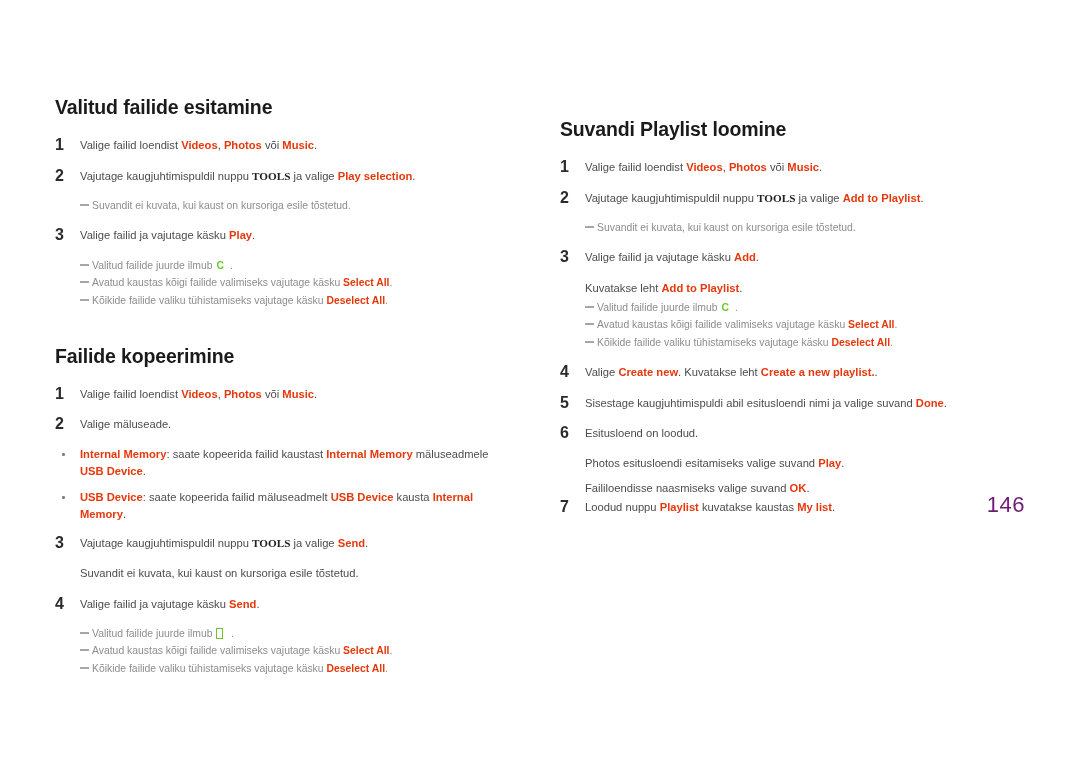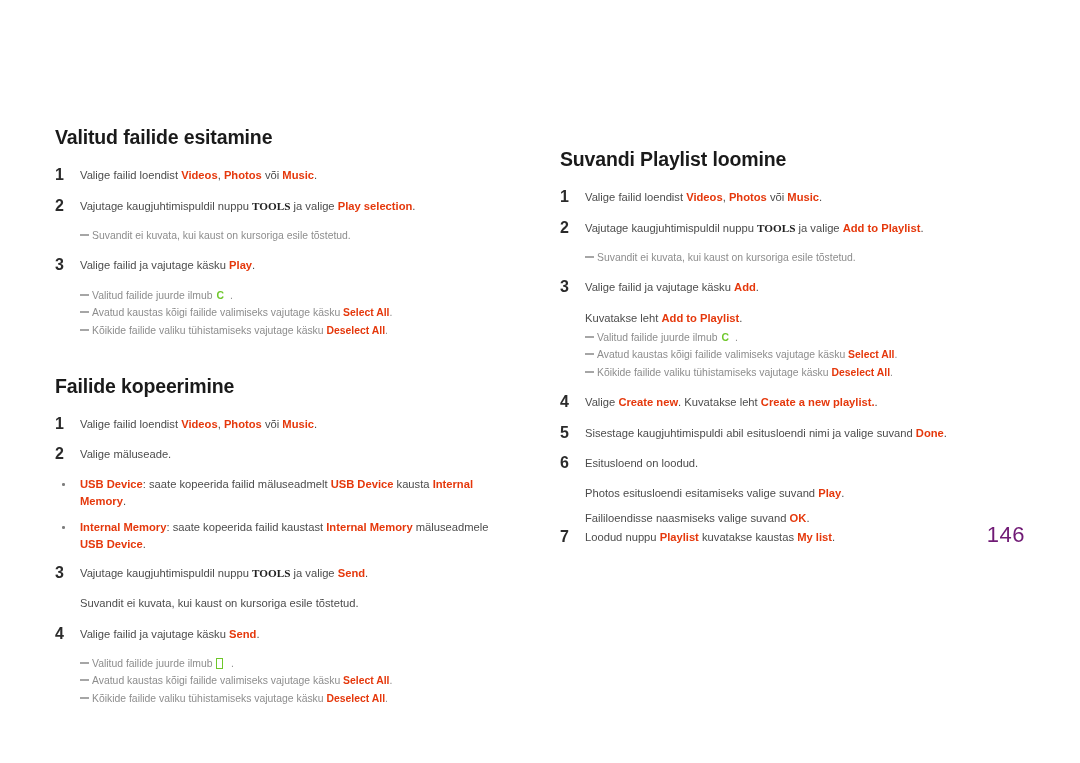--- a/index.html
+++ b/index.html
@@ -13,21 +13,20 @@
     font-family: "Liberation Sans", sans-serif;
     -webkit-font-smoothing: antialiased;
     overflow: hidden;
   }
 
   .page {
     position: relative;
     width: 1080px;
     height: 552px;
     box-sizing: border-box;
-    margin-top: 30px;
   }
 
   .columns {
     position: absolute;
     left: 0;
     top: 0;
     width: 1080px;
     display: flex;
     flex-direction: row;
   }
@@ -215,22 +214,22 @@
           <h2 class="section-title">Failide kopeerimine</h2>
           <div class="step">
             <div class="step-num">1</div>
             <div class="step-text"><span>Valige failid loendist </span><span class="kw">Videos</span><span>, </span><span class="kw">Photos</span><span> või </span><span class="kw">Music</span><span>.</span></div>
           </div>
           <div class="step">
             <div class="step-num">2</div>
             <div class="step-text"><span>Valige mäluseade.</span></div>
           </div>
           <div class="bullet-group">
+            <div class="bullet"><span class="dot"></span><span class="kw">Internal Memory</span><span>: saate kopeerida failid kaustast </span><span class="kw">Internal Memory</span><span> mäluseadmele </span><span class="kw">USB Device</span><span>.</span></div>
             <div class="bullet"><span class="dot"></span><span class="kw">USB Device</span><span>: saate kopeerida failid mäluseadmelt </span><span class="kw">USB Device</span><span> kausta </span><span class="kw">Internal Memory</span><span>.</span></div>
-            <div class="bullet"><span class="dot"></span><span class="kw">Internal Memory</span><span>: saate kopeerida failid kaustast </span><span class="kw">Internal Memory</span><span> mäluseadmele </span><span class="kw">USB Device</span><span>.</span></div>
           </div>
           <div class="step">
             <div class="step-num">3</div>
             <div class="step-text"><span>Vajutage kaugjuhtimispuldil nuppu </span><span class="kw-dark">TOOLS</span><span> ja valige </span><span class="kw">Send</span><span>.</span></div>
           </div>
           <div class="body-note"><span>Suvandit ei kuvata, kui kaust on kursoriga esile tõstetud.</span></div>
           <div class="step">
             <div class="step-num">4</div>
             <div class="step-text"><span>Valige failid ja vajutage käsku </span><span class="kw">Send</span><span>.</span></div>
           </div>

